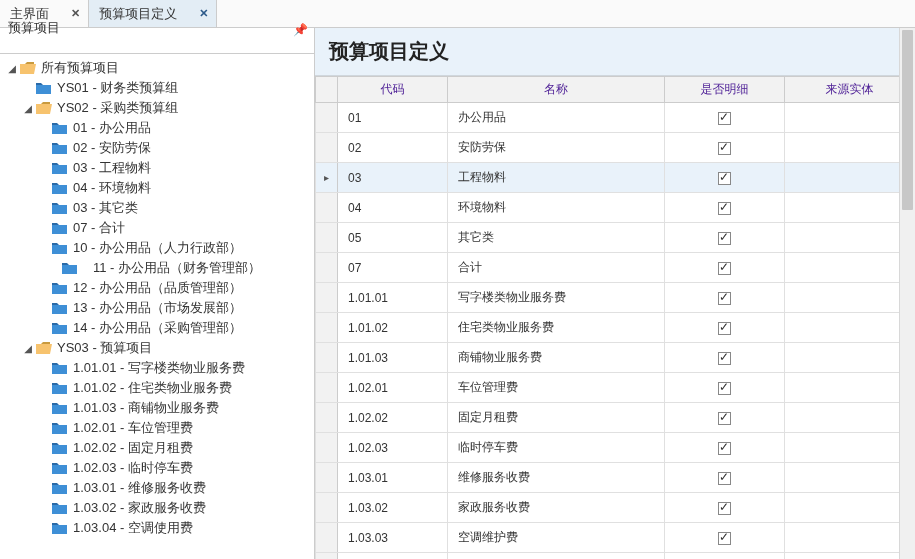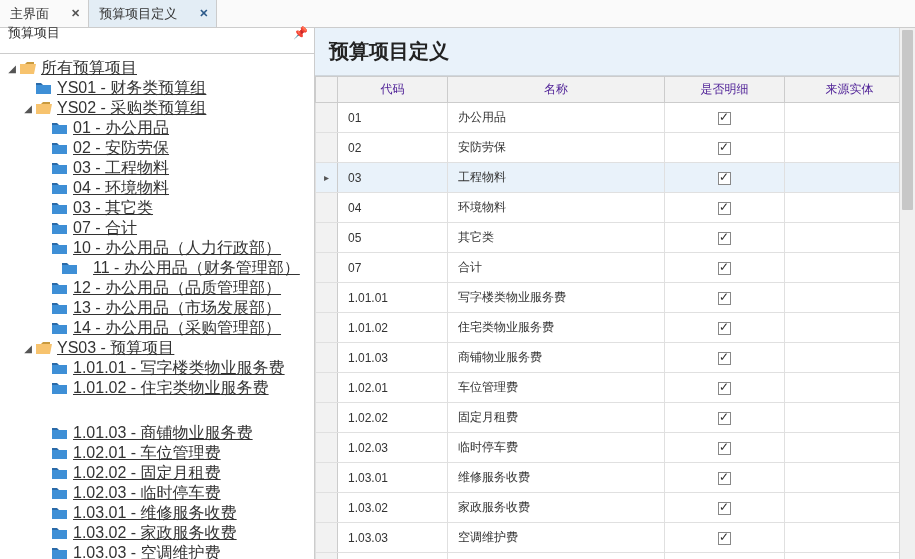--- a/index.html
+++ b/index.html
@@ -7,29 +7,29 @@
   
   .tab-bar { height: 28px; background: #fafafa; display: flex; align-items: stretch; border-bottom: 1px solid #ccc; }
   .tab { display: flex; align-items: center; padding: 0 8px 0 10px; border-right: 1px solid #ccc; gap: 22px; font-size: 13px; }
   .tab.active { background: #e3edf5; }
   .tab-close { color: #555; font-weight: bold; cursor: pointer; font-size: 11px; }
   .tab.active .tab-close { color:#2c5a8a; }
   
   .main { display: flex; height: calc(100% - 28px); }
   
   .left-panel { width: 315px; border-right: 1px solid #ccc; display: flex; flex-direction: column; }
-  .panel-header { height: 26px; display: flex; align-items: center; padding: 0 6px 16px 8px; border-bottom: 1px solid #ccc; font-size: 13px; justify-content: space-between; }
+  .panel-header { height: 26px; display: flex; align-items: flex-end; padding: 0 6px 16px 8px; border-bottom: 1px solid #ccc; font-size: 13px; justify-content: space-between; }
   .pin-icon { font-size: 12px; color:#444; }
   
   .tree { flex:1; overflow:auto; padding: 4px 0 4px 6px; }
   .tree-node { display:flex; align-items:center; height:20px; white-space:nowrap; cursor: default; gap: 2px; }
   .toggle { width:12px; color:#555; font-size:10px; text-align:center; display:inline-block; }
   .folder { display:inline-flex; width:16px; height:13px; margin-right:3px; }
   .folder svg { width:16px; height:13px; }
-  .tree-label { font-size:16px;text-decoration:underline; }
+  .tree-label { font-size:13px; }
   
   .right-panel { flex:1; display:flex; flex-direction:column; overflow:hidden; }
   .content-title-wrap { background:#e9f2fa; padding: 10px 14px 10px 14px; border-bottom:1px solid #d0d7dd; }
   .content-title { font-size: 20px; font-weight: bold; color:#222; }
   
   .grid { flex:1; overflow:auto; }
   .grid table { border-collapse: collapse; width:100%; table-layout: fixed; }
   .grid th { background:#f2f2f2; border:1px solid #ccc; height:26px; font-weight:normal; color:#4c1d95; font-size:12px; }
   .grid td { border:1px solid #e0e0e0; height:30px; padding: 0 10px; font-size:12px; }
   .grid .col-indicator { width:22px; padding:0; text-align:center; background:#f2f2f2; border-right:1px solid #ccc; }
@@ -230,21 +230,21 @@
         <div class="tree-node" style="padding-left: 32px;">
           <span class="toggle"></span>
           <span class="folder">
             <svg viewBox="0 0 16 13">
               <path fill="#2a6aa8" d="M0 1 L5 1 L7 3 L15 3 L15 12 L0 12 Z"></path>
               <path fill="#3e8fd6" d="M0 3 L15 3 L15 12 L0 12 Z"></path>
             </svg>
           </span>
           <span class="tree-label">1.01.02 - 住宅类物业服务费</span>
         </div>
-        <div class="tree-node" style="padding-left: 32px; margin-top: 25px;">
+        <div class="tree-node" style="padding-left: 32px;">
           <span class="toggle"></span>
           <span class="folder">
             <svg viewBox="0 0 16 13">
               <path fill="#2a6aa8" d="M0 1 L5 1 L7 3 L15 3 L15 12 L0 12 Z"></path>
               <path fill="#3e8fd6" d="M0 3 L15 3 L15 12 L0 12 Z"></path>
             </svg>
           </span>
           <span class="tree-label">1.01.03 - 商铺物业服务费</span>
         </div>
         <div class="tree-node" style="padding-left: 32px;">
@@ -289,30 +289,20 @@
         </div>
         <div class="tree-node" style="padding-left: 32px;">
           <span class="toggle"></span>
           <span class="folder">
             <svg viewBox="0 0 16 13">
               <path fill="#2a6aa8" d="M0 1 L5 1 L7 3 L15 3 L15 12 L0 12 Z"></path>
               <path fill="#3e8fd6" d="M0 3 L15 3 L15 12 L0 12 Z"></path>
             </svg>
           </span>
           <span class="tree-label">1.03.02 - 家政服务收费</span>
-        </div>
-        <div class="tree-node" style="padding-left: 32px;">
-          <span class="toggle"></span>
-          <span class="folder">
-            <svg viewBox="0 0 16 13">
-              <path fill="#2a6aa8" d="M0 1 L5 1 L7 3 L15 3 L15 12 L0 12 Z"></path>
-              <path fill="#3e8fd6" d="M0 3 L15 3 L15 12 L0 12 Z"></path>
-            </svg>
-          </span>
-          <span class="tree-label">1.03.03 - 空调维护费</span>
         </div>
         <div class="tree-node" style="padding-left: 32px;">
           <span class="toggle"></span>
           <span class="folder">
             <svg viewBox="0 0 16 13">
               <path fill="#2a6aa8" d="M0 1 L5 1 L7 3 L15 3 L15 12 L0 12 Z"></path>
               <path fill="#3e8fd6" d="M0 3 L15 3 L15 12 L0 12 Z"></path>
             </svg>
           </span>
           <span class="tree-label">1.03.04 - 空调使用费</span>

